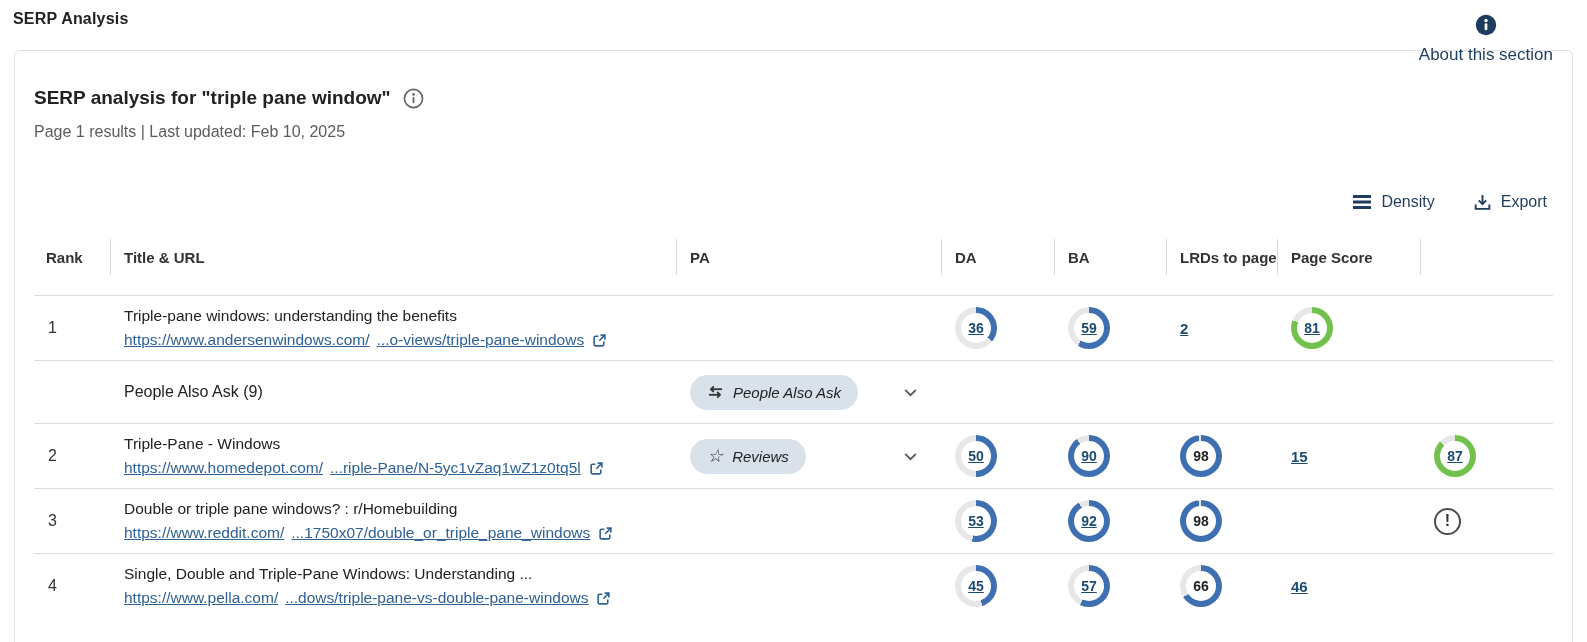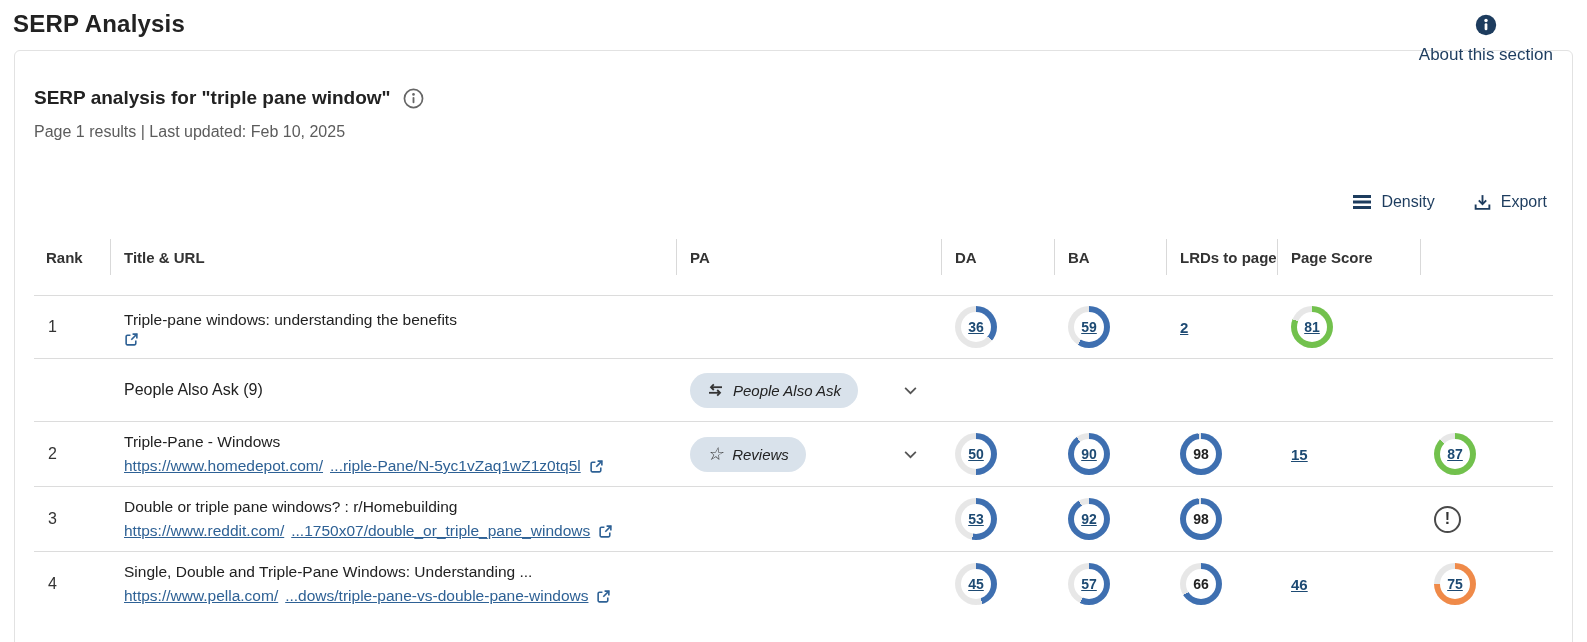--- a/index.html
+++ b/index.html
@@ -2,21 +2,21 @@
 <html><head>
 <meta charset="utf-8">
 <style>
   * { box-sizing: border-box; margin: 0; padding: 0; }
   html,body { width:1587px; height:642px; overflow:hidden; background:#fff;
     font-family:"Liberation Sans", sans-serif; color:#2b2b2b; }
 
   
   .page-header { display:flex; justify-content:space-between; align-items:flex-start;
     padding:10px 34px 0 13px; height:50px; }
-  .page-title { font-size:24px; font-weight:700; color:#222; letter-spacing:.2px; }
+  .page-title { font-size:16px; font-weight:700; color:#222; letter-spacing:.2px; }
   .about-link { display:flex; align-items:center; gap:9px; color:#1d3c5e;
     font-size:17px; cursor:pointer; margin-top:4px;flex-direction:column; }
 
   
   .card { margin:0 14px; width:1559px; height:600px; background:#fff;
     border:1px solid #e2e2e2; border-radius:6px 6px 0 0; padding:0 19px; }
   .card-heading-row { display:flex; align-items:center; gap:12px; margin-top:36px; }
   .card-heading { font-size:19px; font-weight:700; color:#222; }
   .card-subtitle { margin-top:14px; font-size:16px; color:#5c5c5c; }
 
@@ -135,20 +135,21 @@
     <div class="th">Page Score</div>
   </div>
 
   <div class="tbody">
 
     <div class="grid-row trow row-h1">
       <div class="cell rank-cell">1</div>
       <div class="title-cell">
         <div class="rtitle">Triple-pane windows: understanding the benefits</div>
         <div class="rurl">
+          <a class="url"><span>https://www.andersenwindows.com/</span><span class="tail">...o-views/triple-pane-windows</span></a>
           <span class="icon">
             <svg width="15" height="15" viewBox="0 0 14 14" fill="none" stroke="#2e6195" stroke-width="1.5">
                 <path d="M6 3H3.2A1.2 1.2 0 0 0 2 4.2v6.6A1.2 1.2 0 0 0 3.2 12h6.6A1.2 1.2 0 0 0 11 10.8V8"></path>
                 <path d="M8 2h4v4"></path>
                 <path d="M12 2 6.8 7.2"></path>
               </svg>
           </span>
         </div>
       </div>
       <div class="cell serp-cell"></div>
@@ -317,21 +318,16 @@
           </div>
         </div>
       <div class="cell">
           <div class="donut" style="background: conic-gradient(rgb(62, 111, 176) 237.6deg, rgb(231, 231, 231) 0deg);">
             <span class="dnum plain">66</span>
           </div>
         </div>
       <div class="cell">
           <a class="lrds-link">46</a>
         </div>
-      <div class="cell">
-          <div class="donut" style="background: conic-gradient(rgb(239, 138, 73) 270deg, rgb(231, 231, 231) 0deg);">
-            <a class="dnum">75</a>
-          </div>
-        </div>
     </div>
 
   </div>
 </div>
 
 </body></html>

